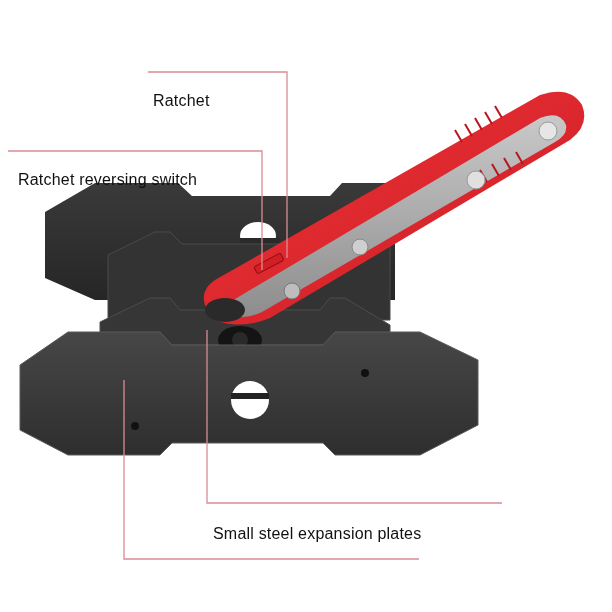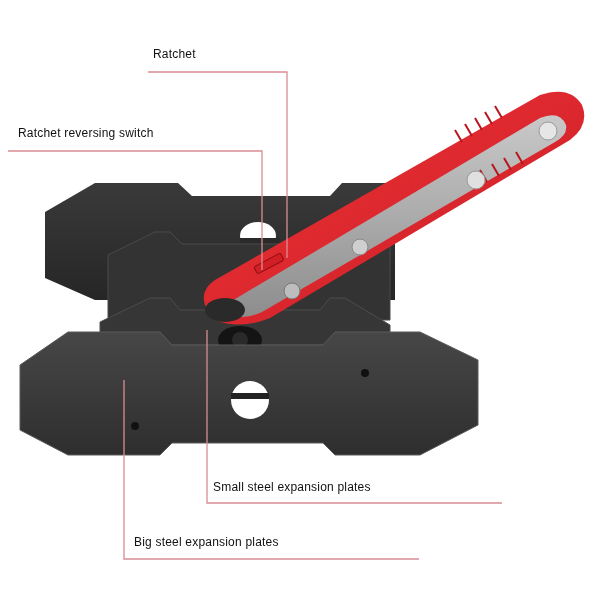--- a/index.html
+++ b/index.html
@@ -1,18 +1,18 @@
 <!DOCTYPE html>
 <html><head>
 <meta charset="utf-8">
 <style>
   html, body { margin: 0; padding: 0; background: #ffffff; }
   body { width: 612px; height: 612px; position: relative; overflow: hidden; font-family: "Liberation Sans", "DejaVu Sans", sans-serif; }
   .stage { position: absolute; left: 0; top: 0; width: 612px; height: 612px; }
-  .label { position: absolute; font-size: 12px; color: #111111; white-space: nowrap; letter-spacing: 0.2px; }
+  .label { position: absolute; font-size: 16px; color: #111111; white-space: nowrap; letter-spacing: 0.2px; margin-top: 45px; }
   .callout-svg { position: absolute; left: 0; top: 0; width: 612px; height: 612px; pointer-events: none; }
 </style>
 </head>
 <body>
 
 <div class="stage">
 
   <svg class="tool-svg" width="612" height="612" viewBox="0 0 612 612" style="position:absolute;left:0;top:0;">
     <defs>
       <linearGradient id="plateG" x1="0" y1="0" x2="0" y2="1">
@@ -89,15 +89,14 @@
       <polyline points="148,72 287,72 287,258"></polyline>
       <polyline points="8,151 262,151 262,270"></polyline>
       <polyline points="207,330 207,503 502,503"></polyline>
       <polyline points="124,380 124,559 419,559"></polyline>
     </g>
   </svg>
 
   <div class="label" style="left:153px; top:47px;">Ratchet</div>
   <div class="label" style="left:213px; top:480px;">Small steel expansion plates</div>
   <div class="label" style="left:18px; top:126px;">Ratchet reversing switch</div>
-  <div class="label" style="left:134px; top:535px;">Big steel expansion plates</div>
 
 </div>
 
 </body></html>

